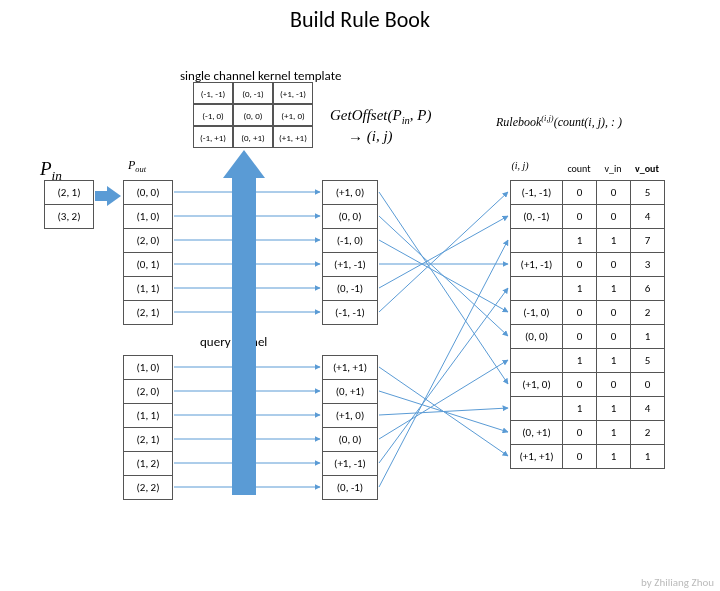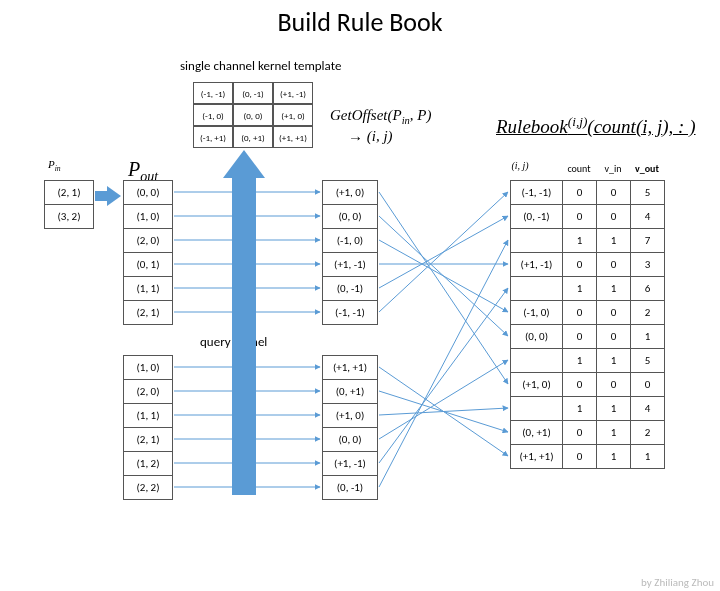--- a/index.html
+++ b/index.html
@@ -10,21 +10,21 @@
     height: 591px;
     font-family: "Calibri", "Segoe UI", sans-serif;
     background: #fff;
     position: relative;
     overflow: hidden;
   }
   .title {
     position: absolute;
     top: 6px; left: 0; right: 0;
     text-align: center;
-    font-size: 26px;
+    font-size: 22px;
     font-weight: 500;
   }
   .label {
     position: absolute;
     font-size: 13px;
     white-space: nowrap;
   }
   .ital { font-style: italic; font-family: "Cambria Math", "Times New Roman", serif; }
   .sub { font-size: 0.7em; vertical-align: sub; }
   .sup { font-size: 0.7em; vertical-align: super; }
@@ -96,30 +96,30 @@
   }
   svg.lines { position:absolute; left:0; top:0; width:720px; height:591px; pointer-events:none; }
   svg.lines line { stroke:#5a9bd5; stroke-width:1; }
   .credit { position:absolute; right:6px; bottom:2px; font-size:11px; color:#bbb;padding-left:36px; }
 </style>
 </head>
 <body>
 
 <div class="title">Build Rule Book</div>
 
-<div class="label" style="left:180px; top:58px; font-size:13px;">single channel kernel template</div>
-
-<div class="label ital" style="left:48px; top:158px; font-size:11px;"><span>P</span><span class="sub">in</span></div>
-
-<div class="label ital" style="left:128px; top:158px; font-size:20px;"><span>P</span><span class="sub">out</span></div>
+<div class="label" style="left:180px; top:68px; font-size:13px;">single channel kernel template</div>
+
+<div class="label ital" style="left:40px; top:158px; font-size:19px;"><span>P</span><span class="sub">in</span></div>
+
+<div class="label ital" style="left:128px; top:158px; font-size:12px;"><span>P</span><span class="sub">out</span></div>
 
 <div class="label ital" style="left:330px; top:107px; font-size:15px;font-style:italic;"><span>GetOffset</span>(<span>P</span><span class="sub">in</span>, <span>P</span>)</div>
 <div class="label ital" style="left:348px; top:128px; font-size:15px;font-style:italic;">→ (i, j)</div>
 
-<div class="label ital" style="left:496px; top:114px; font-size:19px;text-decoration:underline;"><span>Rulebook</span><span class="sup">(i,j)</span>(<span>count</span>(<span>i, j</span>), : )</div>
+<div class="label ital" style="left:496px; top:114px; font-size:12px;"><span>Rulebook</span><span class="sup">(i,j)</span>(<span>count</span>(<span>i, j</span>), : )</div>
 
 <div class="label" style="left:200px; top:334px; font-size:13px;">query Kernel</div>
 
 <div class="kernel" style="left:193px; top:82px;">
   <div class="cell">(-1, -1)</div>
   <div class="cell">(0, -1)</div>
   <div class="cell">(+1, -1)</div>
   <div class="cell">(-1, 0)</div>
   <div class="cell">(0, 0)</div>
   <div class="cell">(+1, 0)</div>

